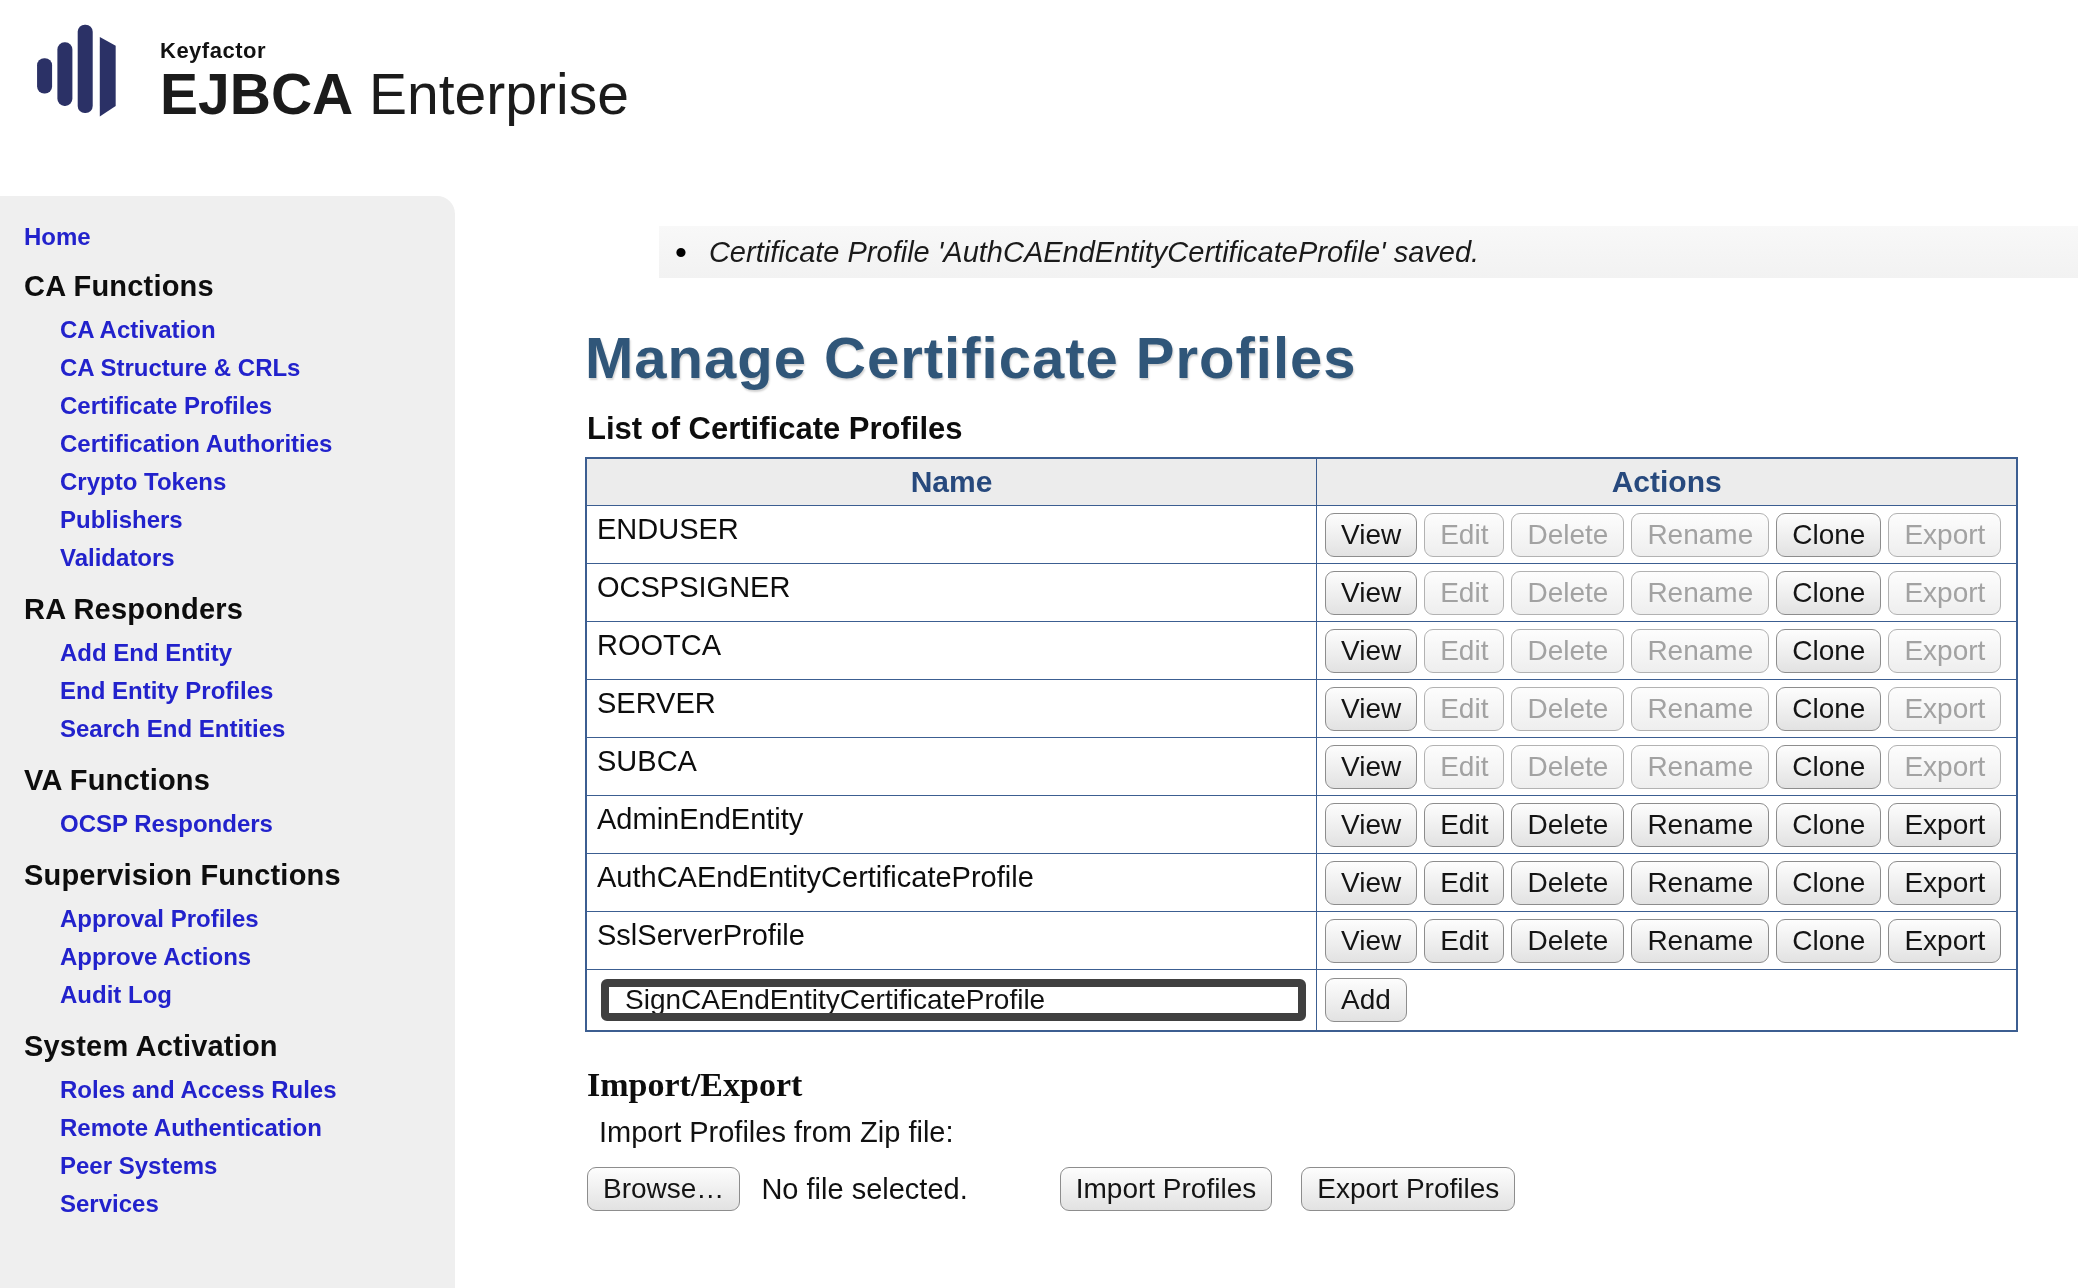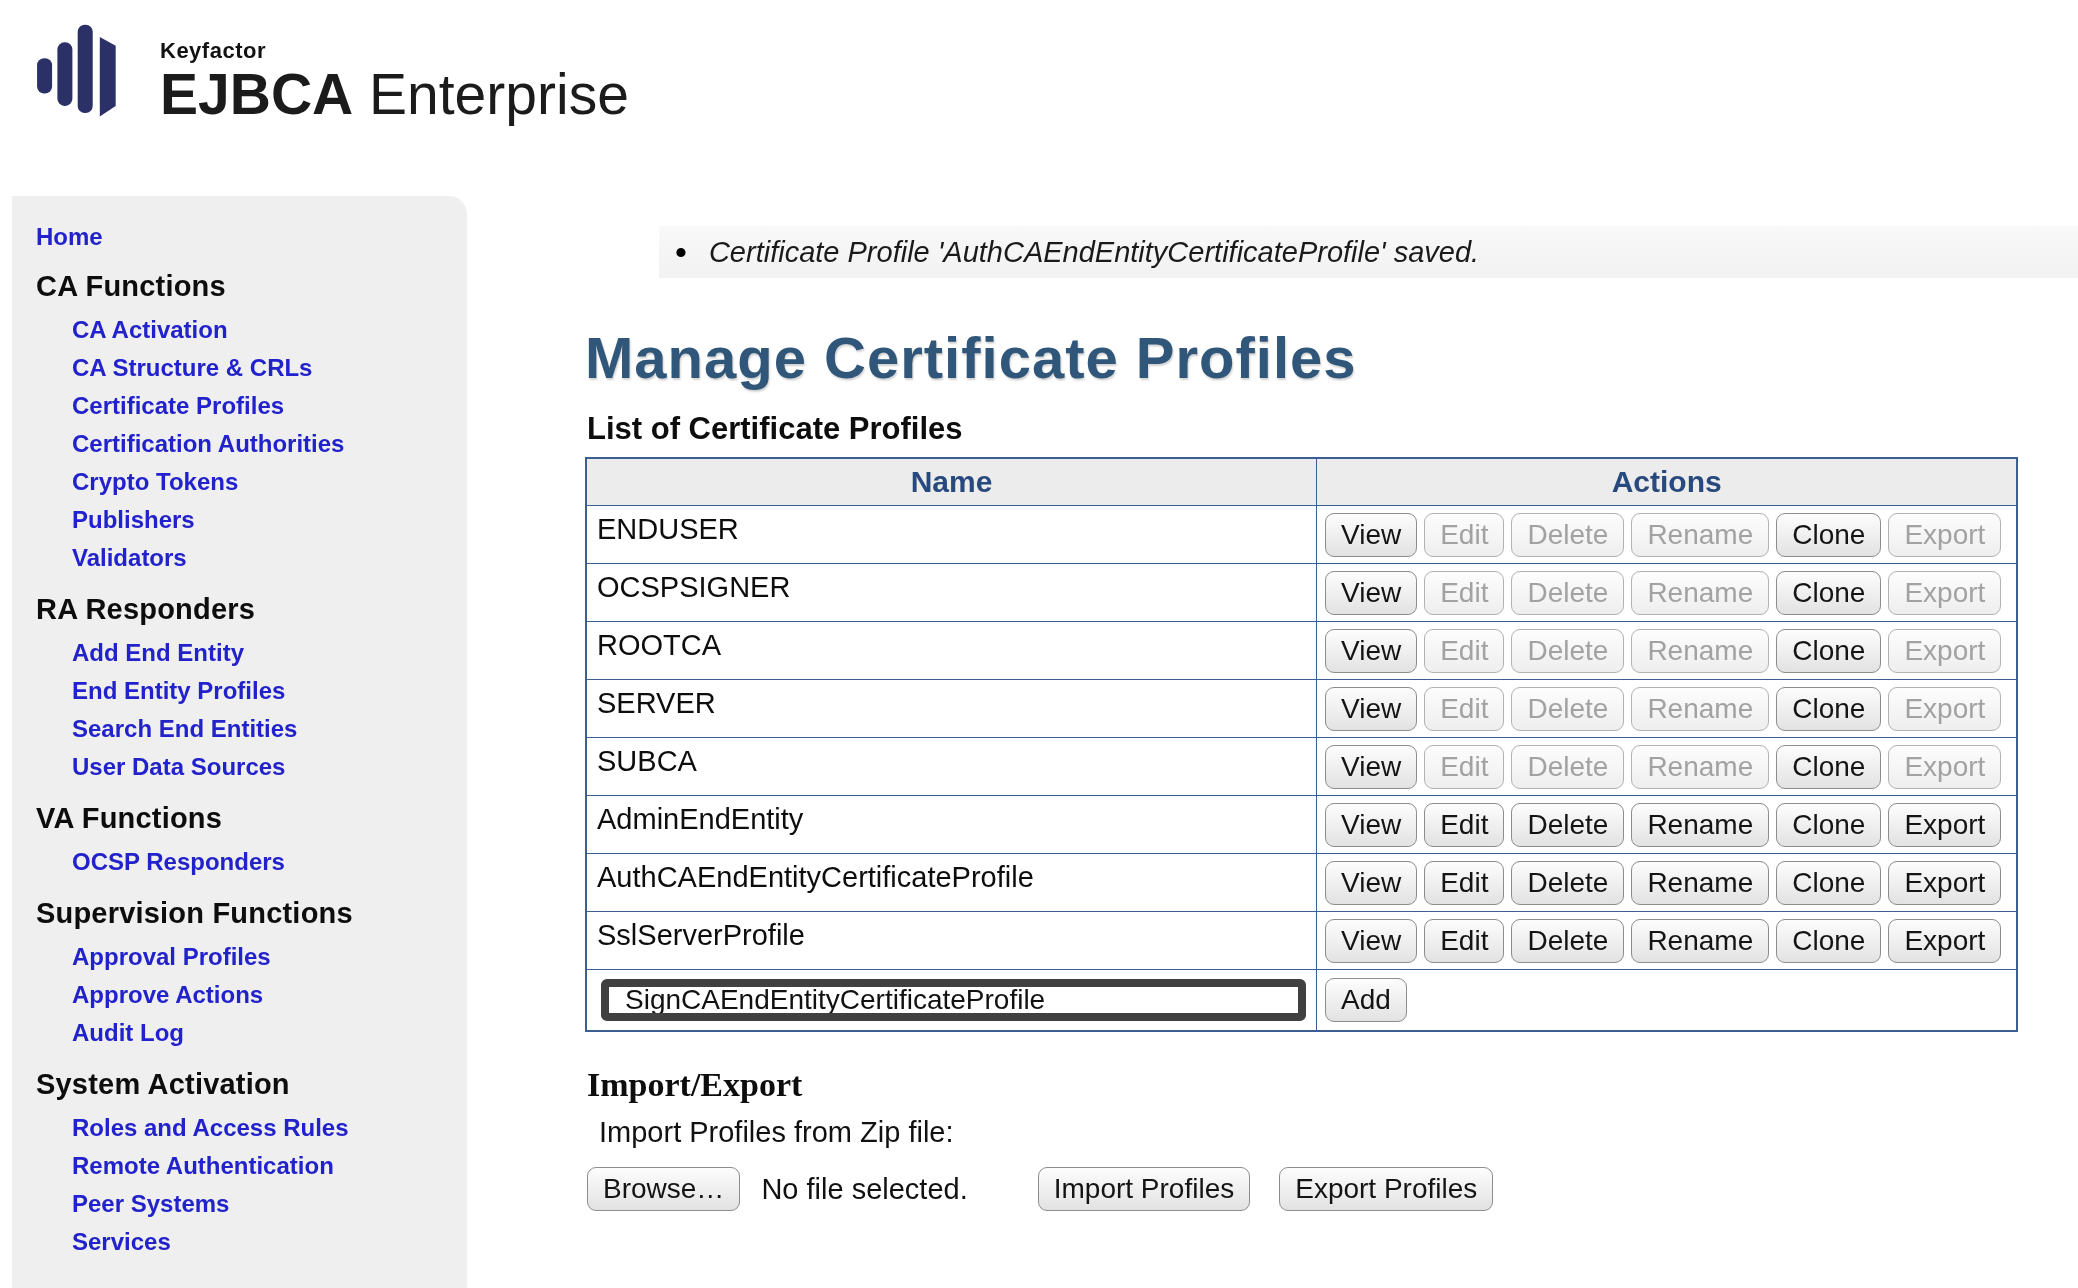--- a/index.html
+++ b/index.html
@@ -22,21 +22,21 @@
   
   .logo-area{position:absolute;left:30px;top:16px;display:flex;align-items:flex-start;gap:24px;}
   .logo-icon{width:106px;height:118px;}
   .logo-text{display:flex;flex-direction:column;margin-top:22px;}
   .brand-small{font-size:22px;font-weight:bold;letter-spacing:.5px;color:#121212;}
   .product-line{font-size:57px;line-height:1.08;color:#1b1b1b;white-space:nowrap;}
   .product-line .bold{font-weight:bold;}
   .product-line .light{font-weight:400;}
   
   .sidebar{
-    position:absolute;left:12px;top:196px;width:455px;height:1092px;
+    position:absolute;left:0;top:196px;width:455px;height:1092px;
     background:var(--sidebar_bg);
     border-top-right-radius:18px;
     padding:24px 10px 0 24px;
   }
   .nav-home{display:block;font-size:24px;font-weight:bold;color:var(--link);text-decoration:none;margin-bottom:4px;line-height:34px;}
   .nav-section-title{font-size:29px;font-weight:bold;color:#0d0d0d;margin:16px 0 8px 0;letter-spacing:.2px;}
   .nav-item{display:block;font-size:24px;font-weight:bold;color:var(--link);text-decoration:none;padding-left:36px;line-height:38px;white-space:nowrap;}
   
   .main{position:absolute;left:585px;top:196px;width:1493px;}
   .message-band{
@@ -87,21 +87,21 @@
     width:705px;height:42px;
     font-family:inherit;font-size:28px;color:#111;
     padding:2px 16px;margin:2px 0 2px 4px;
     border:8px solid #404040;border-radius:6px;
     background:#fff;
   }
   .import-heading{font-size:34px;font-weight:bold;color:#0d0d0d;margin:34px 0 12px 2px;font-family:Liberation Serif, serif;}
   .import-instruction{font-size:29px;color:#111;margin:0 0 18px 14px;}
   .file-row{display:flex;align-items:center;margin-left:2px;}
   .no-file-text{font-size:29px;color:#111;margin-left:14px;}
-  .btn.import{margin-left:70px;}
+  .btn.import{margin-left:92px;}
   .btn.export{margin-left:22px;}
 </style>
 </head>
 <body>
 
 <div class="logo-area">
   <svg class="logo-icon" viewBox="0 0 120 130" aria-hidden="true">
     <g fill="#2b3166">
       <rect x="8" y="46" width="17" height="40" rx="8"></rect>
       <rect x="31" y="28" width="17" height="72" rx="8"></rect>
@@ -124,21 +124,20 @@
       <a href="#" class="nav-item">CA Structure &amp; CRLs</a>
       <a href="#" class="nav-item">Certificate Profiles</a>
       <a href="#" class="nav-item">Certification Authorities</a>
       <a href="#" class="nav-item">Crypto Tokens</a>
       <a href="#" class="nav-item">Publishers</a>
       <a href="#" class="nav-item">Validators</a>
       <div class="nav-section-title">RA Responders</div>
       <a href="#" class="nav-item">Add End Entity</a>
       <a href="#" class="nav-item">End Entity Profiles</a>
       <a href="#" class="nav-item">Search End Entities</a>
-      <a href="#" class="nav-item">User Data Sources</a>
       <div class="nav-section-title">VA Functions</div>
       <a href="#" class="nav-item">OCSP Responders</a>
       <div class="nav-section-title">Supervision Functions</div>
       <a href="#" class="nav-item">Approval Profiles</a>
       <a href="#" class="nav-item">Approve Actions</a>
       <a href="#" class="nav-item">Audit Log</a>
       <div class="nav-section-title">System Activation</div>
       <a href="#" class="nav-item">Roles and Access Rules</a>
       <a href="#" class="nav-item">Remote Authentication</a>
       <a href="#" class="nav-item">Peer Systems</a>

